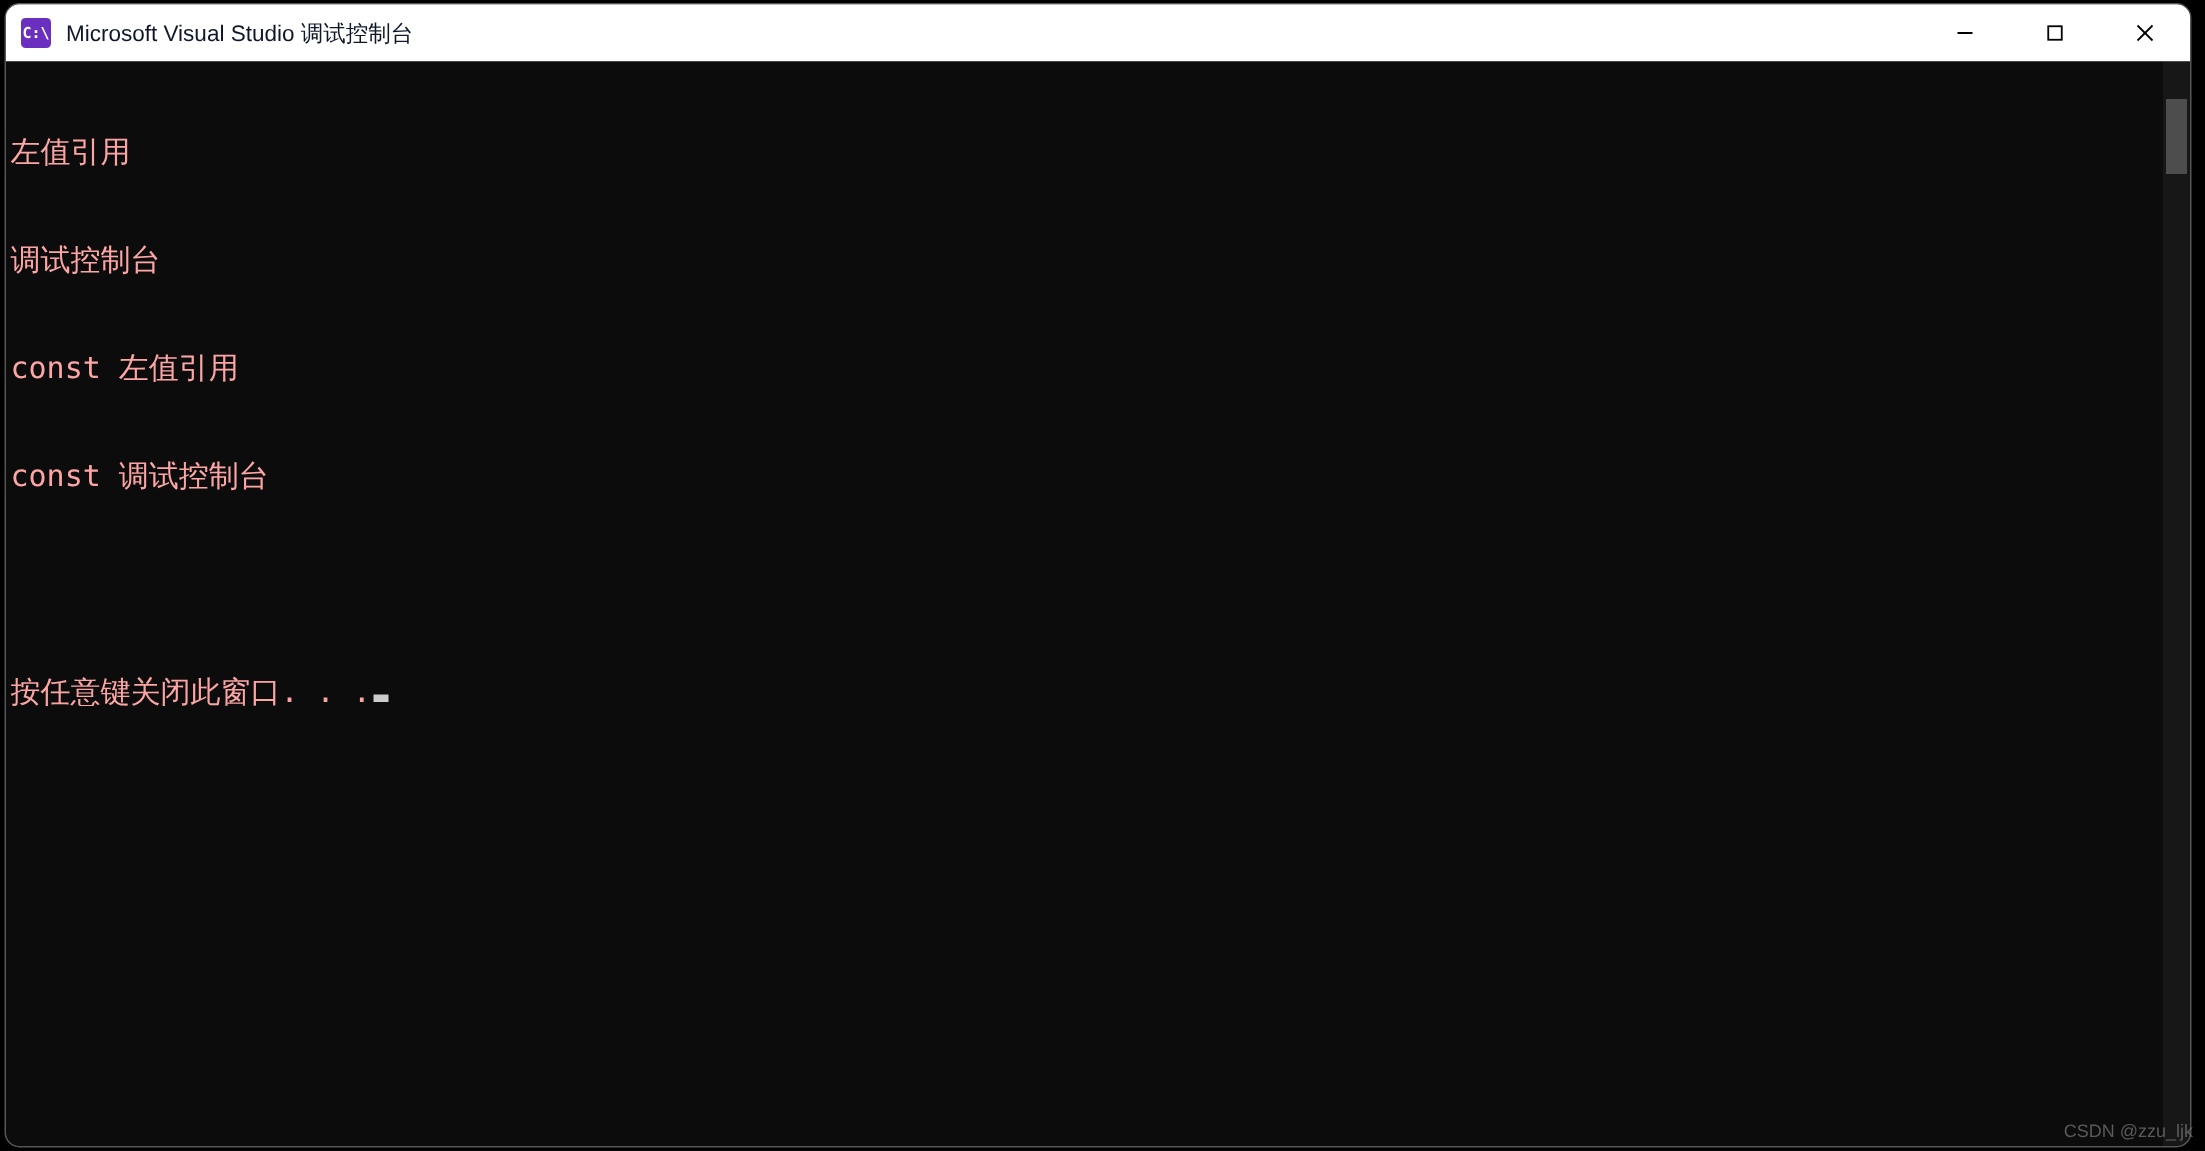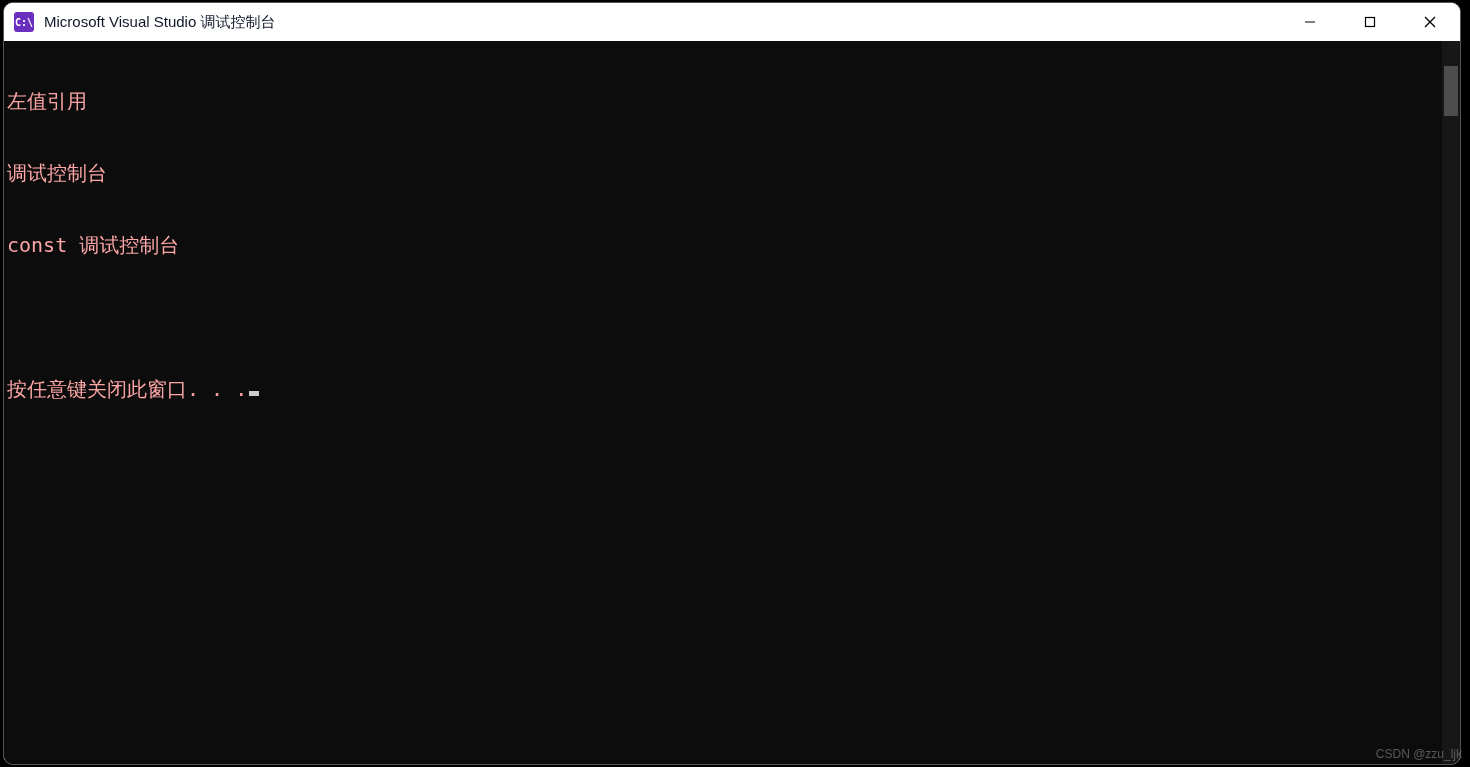--- a/index.html
+++ b/index.html
@@ -146,20 +146,21 @@
             <line x1="1" y1="1" x2="11" y2="11" stroke="#000" stroke-width="1.2"></line>
             <line x1="11" y1="1" x2="1" y2="11" stroke="#000" stroke-width="1.2"></line>
           </svg>
       </div>
     </div>
   </div>
   <div class="console-wrap">
     <div class="console">
       <div class="console-line">左值引用</div>
       <div class="console-line">调试控制台</div>
+      <div class="console-line">const 左值引用</div>
       <div class="console-line">const 调试控制台</div>
       <div class="console-line"></div>
       <div class="console-line"><span>按任意键关闭此窗口. . .</span><span class="cursor"></span></div>
     </div>
     <div class="scrollbar-track">
       <div class="scrollbar-thumb"></div>
     </div>
   </div>
 </div>
 

